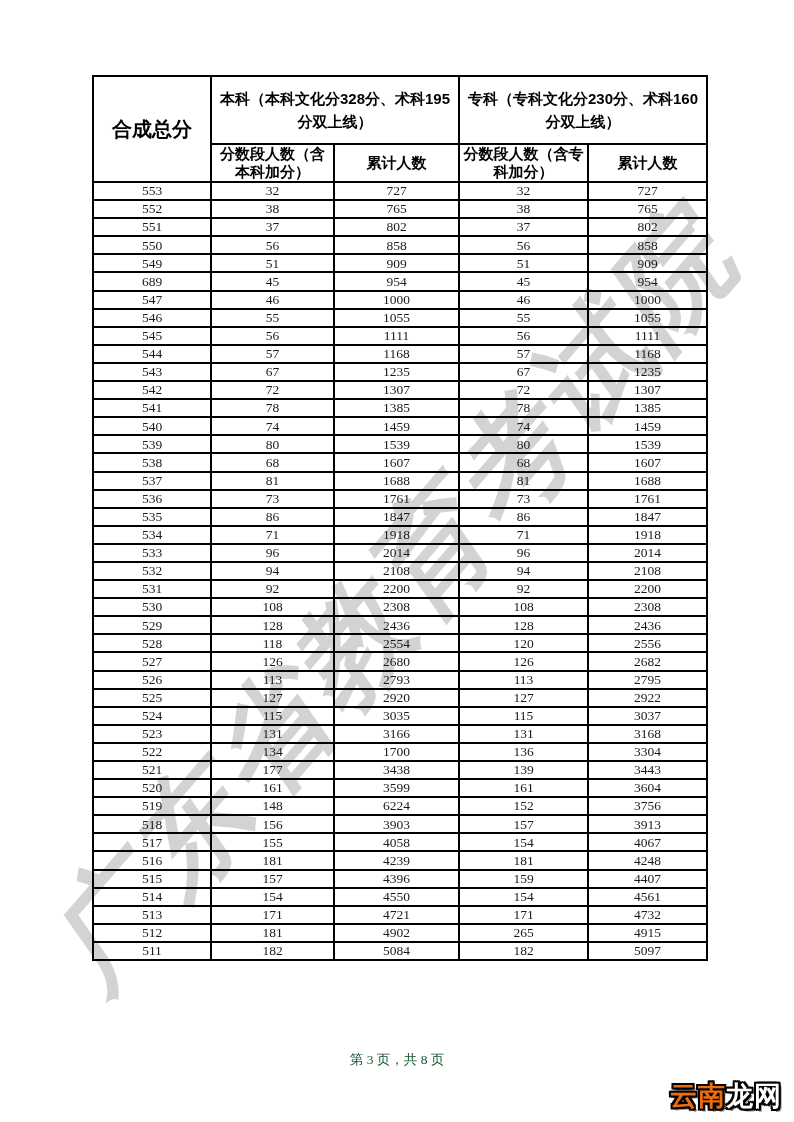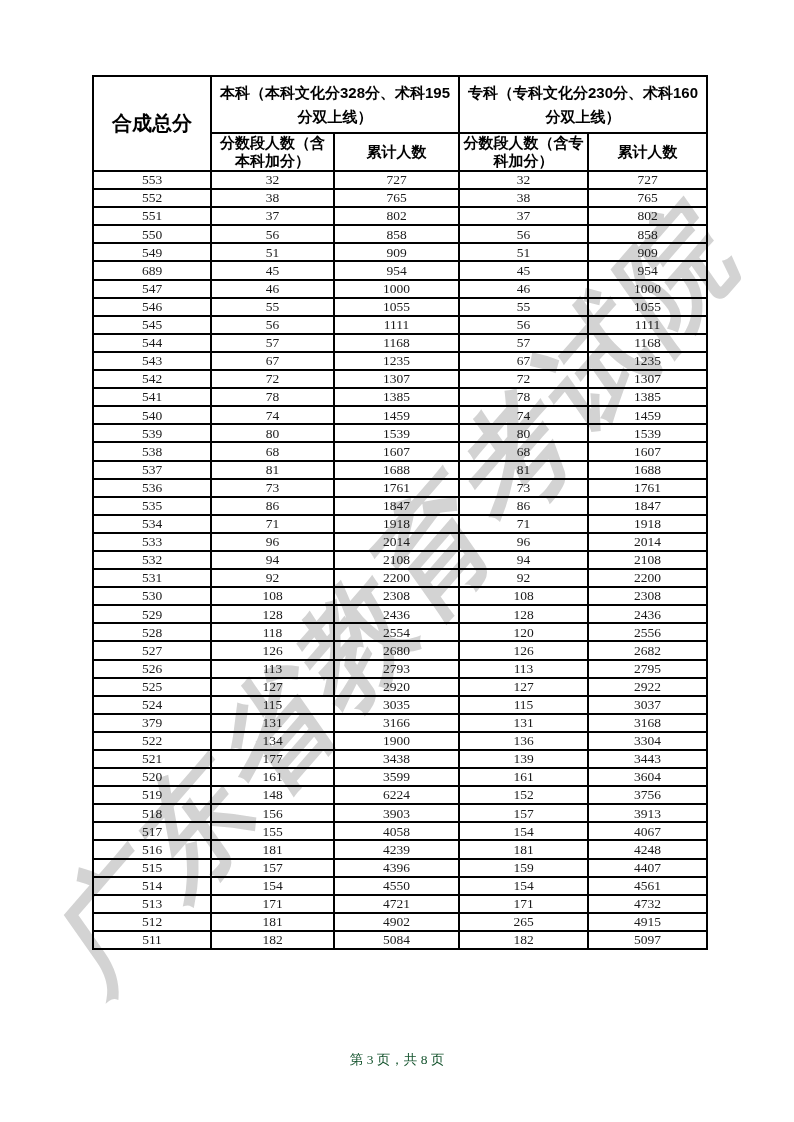--- a/index.html
+++ b/index.html
@@ -50,21 +50,21 @@
     vertical-align: middle;
     padding: 0 2px;
     background: transparent;
   }
   .score-table thead th {
     font-family: "Liberation Sans", sans-serif;
     font-weight: bold;
     font-size: 15px;
     line-height: 1.55;
   }
-  .score-table thead tr.group-row th { height: 57px; text-align: center; }
+  .score-table thead tr.group-row th { height: 68px; text-align: center; }
   .score-table thead tr.sub-row th { height: 36px; line-height: 1.2; }
   .score-table th.score-col-header { font-size: 20px; }
   .score-table tbody td {
     height: 18.1px;
     font-size: 13.5px;
     line-height: 1;
     color: #1a1a1a;
   }
 
   .page-footer {
@@ -330,30 +330,30 @@
           <td>2922</td>
         </tr>
         <tr>
           <td>524</td>
           <td>115</td>
           <td>3035</td>
           <td>115</td>
           <td>3037</td>
         </tr>
         <tr>
-          <td>379</td>
+          <td>523</td>
           <td>131</td>
           <td>3166</td>
           <td>131</td>
           <td>3168</td>
         </tr>
         <tr>
           <td>522</td>
           <td>134</td>
-          <td>1900</td>
+          <td>1700</td>
           <td>136</td>
           <td>3304</td>
         </tr>
         <tr>
           <td>521</td>
           <td>177</td>
           <td>3438</td>
           <td>139</td>
           <td>3443</td>
         </tr>
@@ -425,14 +425,17 @@
           <td>182</td>
           <td>5084</td>
           <td>182</td>
           <td>5097</td>
         </tr>
       </tbody>
   </table>
 
   <div class="page-footer">第 3 页，共 8 页</div>
 
+  <div class="site-logo">
+    <span style="color: rgb(237, 108, 12);">云南</span><span style="color: rgb(255, 255, 255);">龙网</span>
+  </div>
 
 </div>
 
 </body></html>

